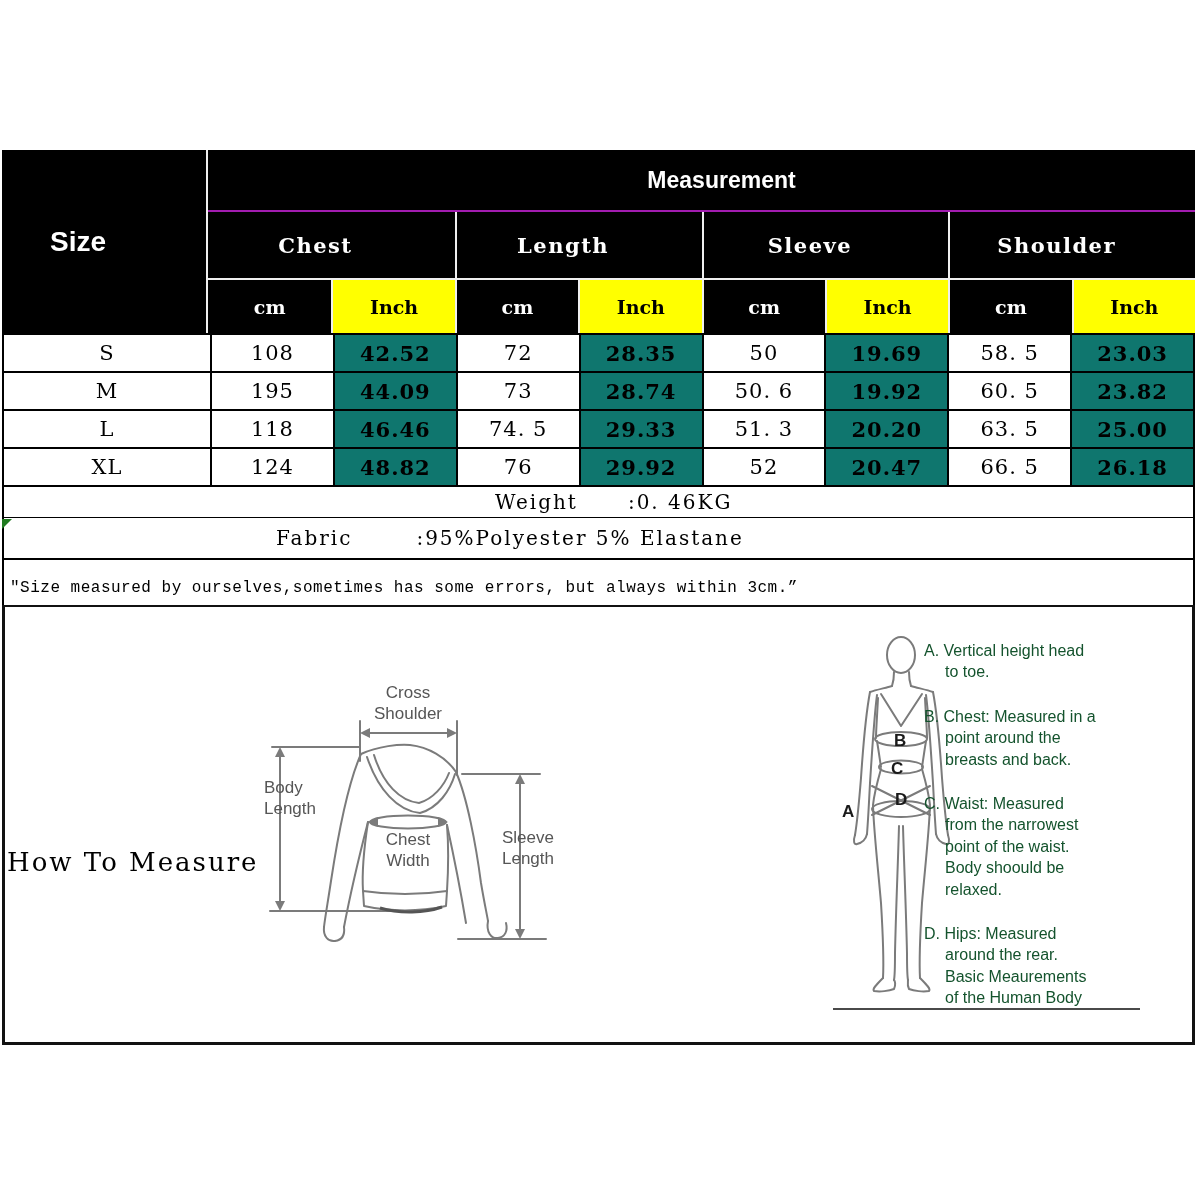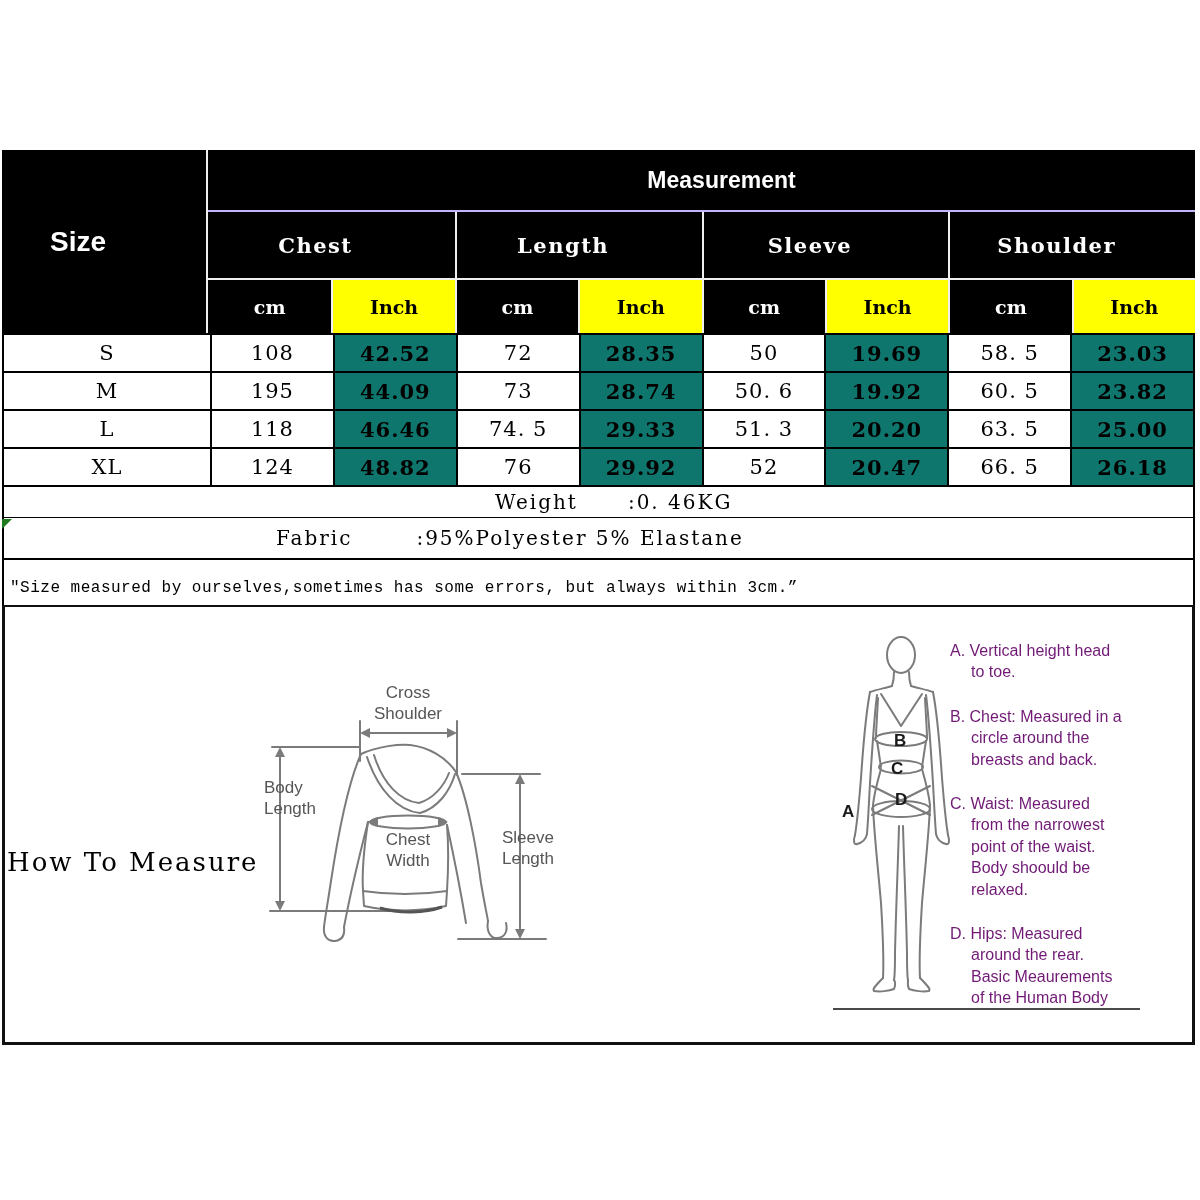--- a/index.html
+++ b/index.html
@@ -4,21 +4,21 @@
 <style>
   html,body{margin:0;padding:0;width:1200px;height:1200px;background:#fff;overflow:hidden;}
   body{position:relative;font-family:"Liberation Sans",sans-serif;}
 
   
   .tbl-head{position:absolute;left:2px;top:150px;width:1193px;height:183px;background:#000;
     display:grid;grid-template-columns:206px repeat(8,1fr);grid-template-rows:62px 68px 53px;}
   .tbl-head div{display:flex;align-items:center;justify-content:center;color:#fff;}
   .c-size{grid-area:1/1/4/2;font-size:28px;font-weight:bold;border-right:2px solid #efefef;}
   .c-size span{transform:translateX(-26px);}
-  .c-meas{grid-area:1/2/2/10;font-size:23px;font-weight:bold;border-bottom:2px solid #c4b5fd;}
+  .c-meas{grid-area:1/2/2/10;font-size:23px;font-weight:bold;border-bottom:2px solid #a21caf;}
   .c-meas span{transform:translateX(20px);}
   .c-grp{grid-row:2;font-family:"DejaVu Serif",serif;font-size:21px;font-weight:bold;
     letter-spacing:1.5px;border-bottom:2px solid #efefef;border-left:2px solid #efefef;}
   .c-grp span{transform:translateX(-16px);}
   .g1{grid-column:2/4;border-left:none;} .g2{grid-column:4/6;} .g3{grid-column:6/8;} .g4{grid-column:8/10;}
   .c-unit{grid-row:3;font-family:"DejaVu Serif",serif;font-size:19px;font-weight:bold;border-left:2px solid #efefef;}
   .c-unit.first{border-left:none;}
   .u-inch{background:#ffff00;color:#000 !important;}
 
   
@@ -48,22 +48,22 @@
     box-sizing:border-box;border:3px solid #111;border-top:2px solid #111;}
   .htm-title{position:absolute;left:7px;top:847px;font-family:"DejaVu Serif",serif;
     font-size:26px;letter-spacing:2px;color:#000;}
   .garment-svg{position:absolute;left:250px;top:685px;}
   .figure-svg{position:absolute;left:825px;top:628px;}
   .diag-label{font-family:"Liberation Sans",sans-serif;font-size:17px;fill:#565656;}
   .fig-letter{font-family:"Liberation Sans",sans-serif;font-size:17px;font-weight:bold;fill:#1a1a1a;}
   .gline{stroke:#7b7b7b;stroke-width:2;fill:none;stroke-linecap:round;}
   .garrow{fill:#7b7b7b;stroke:none;}
 
-  .notes{position:absolute;left:950px;top:640px;width:200px;font-family:"Liberation Sans",sans-serif;
-    font-size:16px;line-height:21.4px;color:#701a75;}
+  .notes{position:absolute;left:924px;top:640px;width:200px;font-family:"Liberation Sans",sans-serif;
+    font-size:16px;line-height:21.4px;color:#14532d;}
   .note-p{margin:0 0 23px 0;}
   .note-p div.cont{padding-left:21px;}
   .notes-underline{position:absolute;left:833px;top:1008px;width:307px;height:0;border-top:2px solid #4a4a4a;}
 </style>
 </head>
 <body>
 
 <div class="tbl-head">
   <div class="c-size">
       <span>Size</span>
@@ -224,21 +224,21 @@
   <text class="fig-letter" x="70" y="177">D</text>
 </svg>
 
 <div class="notes">
   <div class="note-p">
     <div>A. Vertical height head</div>
     <div class="cont">to toe.</div>
   </div>
   <div class="note-p">
     <div>B. Chest: Measured in a</div>
-    <div class="cont">circle around the</div>
+    <div class="cont">point around the</div>
     <div class="cont">breasts and back.</div>
   </div>
   <div class="note-p">
     <div>C. Waist: Measured</div>
     <div class="cont">from the narrowest</div>
     <div class="cont">point of the waist.</div>
     <div class="cont">Body shoould be</div>
     <div class="cont">relaxed.</div>
   </div>
   <div class="note-p">

